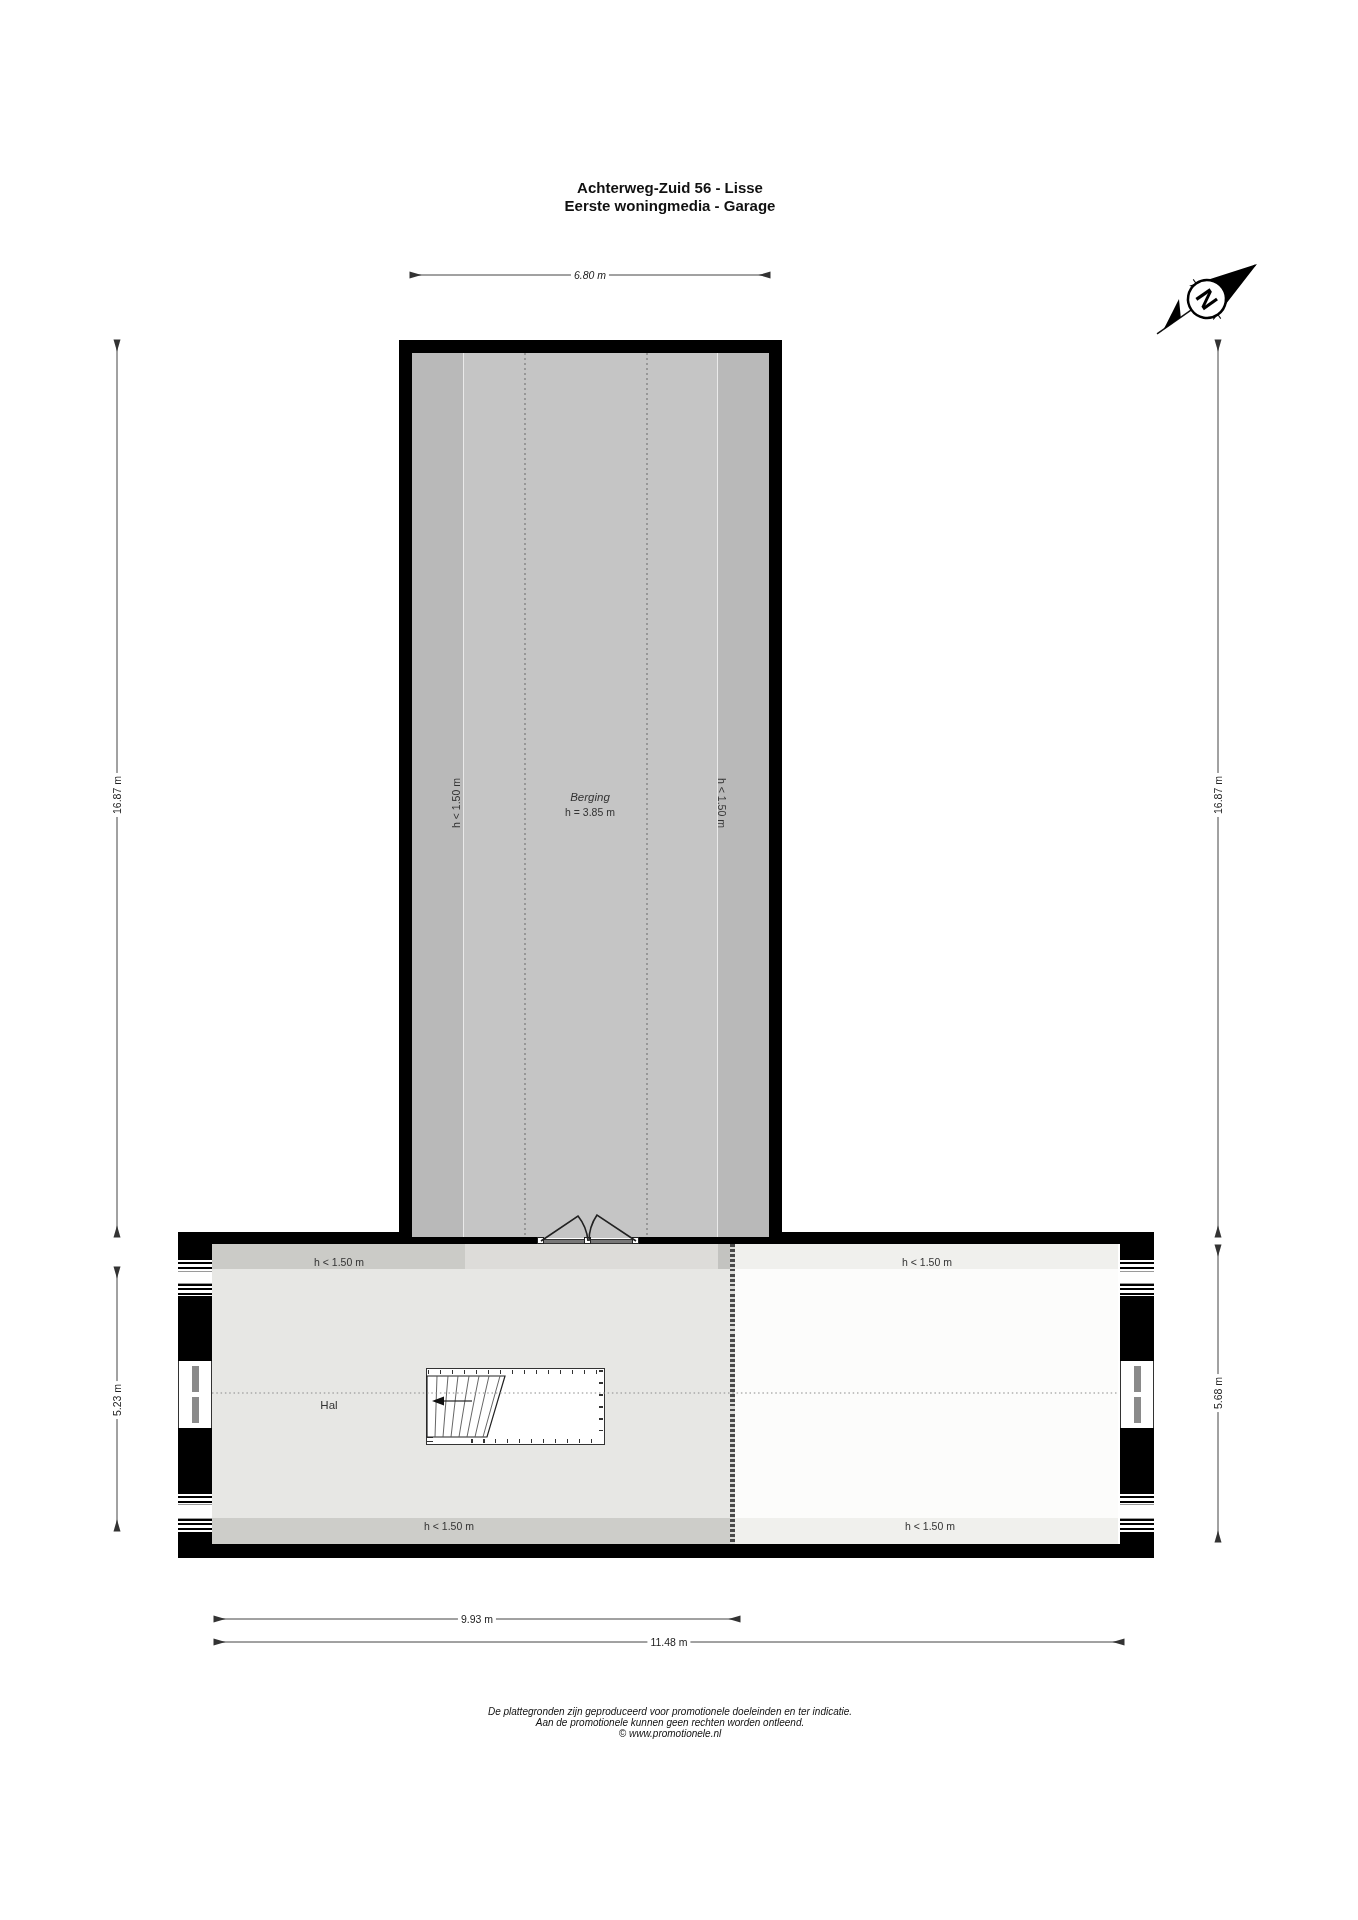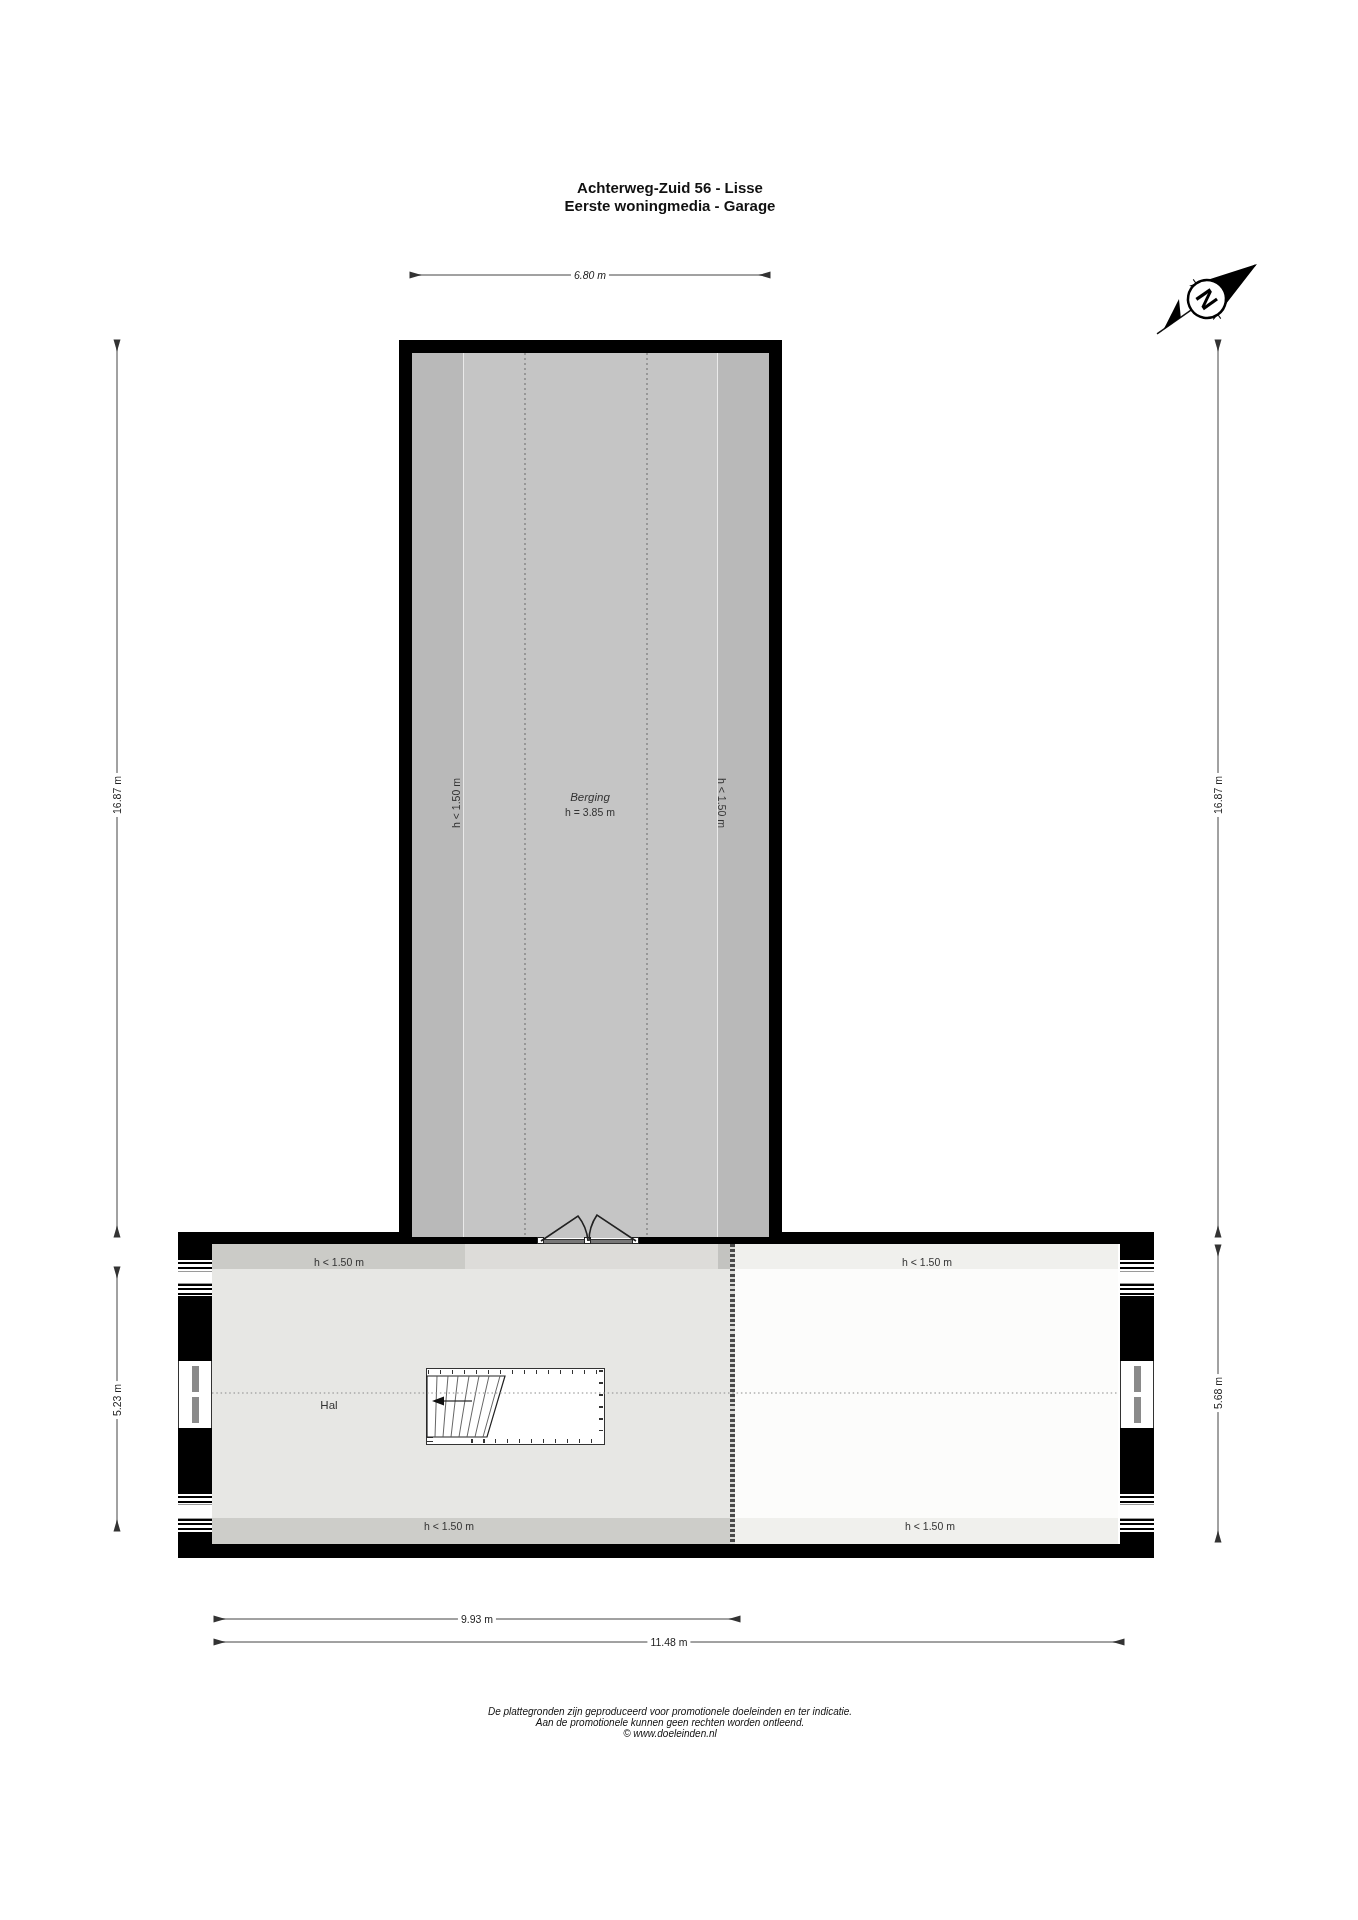--- a/index.html
+++ b/index.html
@@ -170,15 +170,15 @@
   <div class="lbl strip-lbl rot-cw" style="left:722px;top:803px;">h &lt; 1.50 m</div>
 
   <div class="lbl room-name" style="left:329px;top:1405px;">Hal</div>
   <div class="lbl strip-lbl" style="left:339px;top:1262px;">h &lt; 1.50 m</div>
   <div class="lbl strip-lbl" style="left:449px;top:1526px;">h &lt; 1.50 m</div>
   <div class="lbl strip-lbl" style="left:927px;top:1262px;">h &lt; 1.50 m</div>
   <div class="lbl strip-lbl" style="left:930px;top:1526px;">h &lt; 1.50 m</div>
 
   <div class="lbl footer-line" style="left:670px;top:1711px;">De plattegronden zijn geproduceerd voor promotionele doeleinden en ter indicatie.</div>
   <div class="lbl footer-line" style="left:670px;top:1722px;">Aan de promotionele kunnen geen rechten worden ontleend.</div>
-  <div class="lbl footer-line" style="left:670px;top:1733px;">© www.doeleinden.nl</div>
+  <div class="lbl footer-line" style="left:670px;top:1733px;">© www.promotionele.nl</div>
 
 </div>
 
 </body></html>

